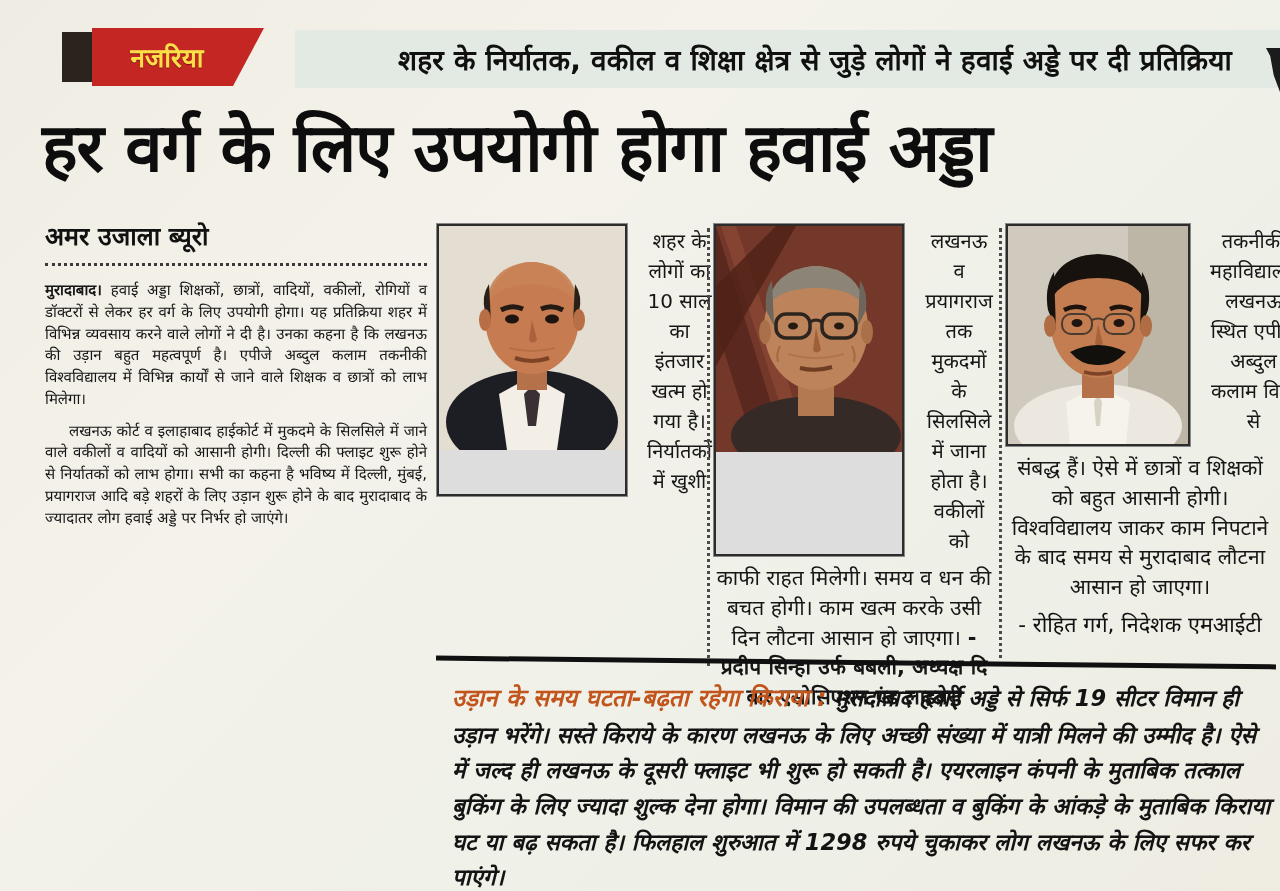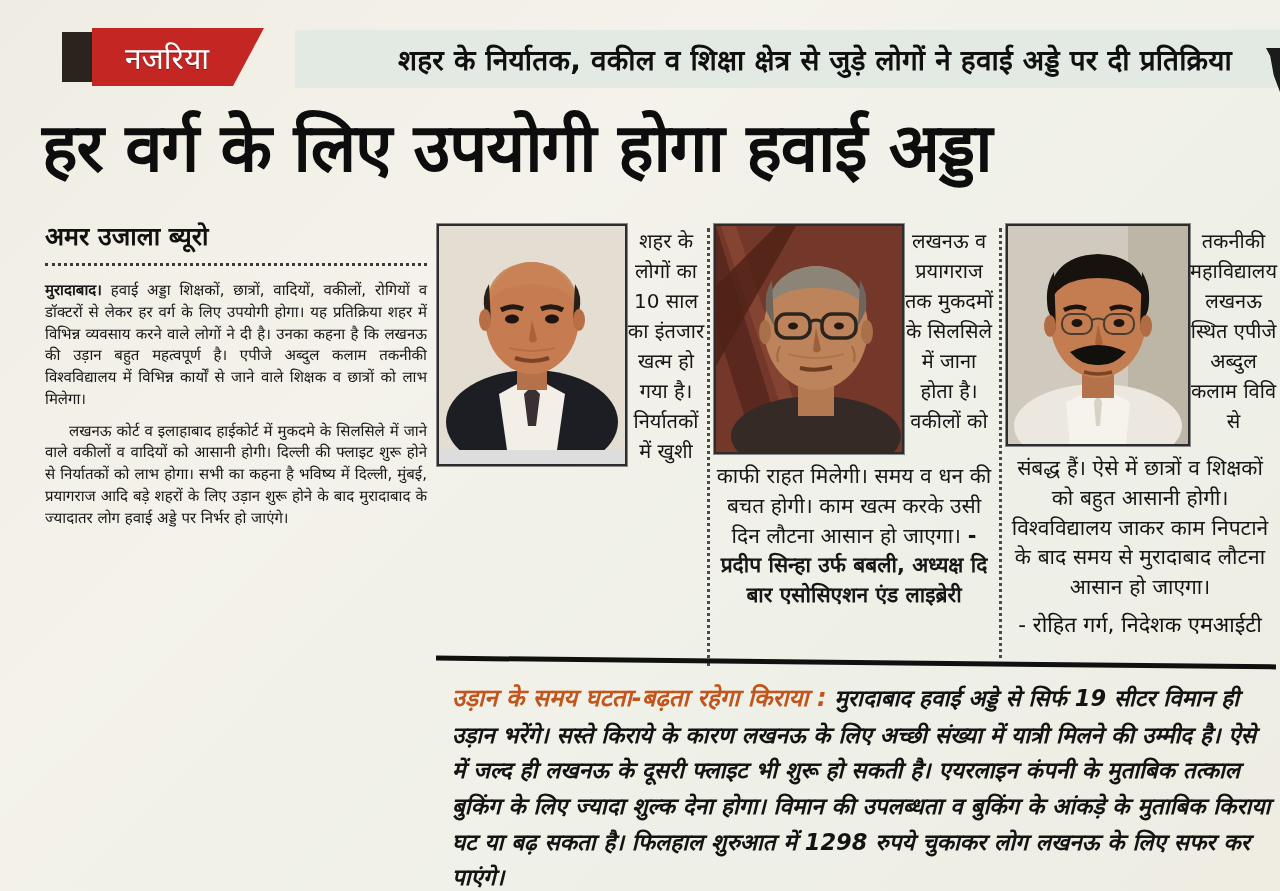--- a/index.html
+++ b/index.html
@@ -18,21 +18,21 @@
   
   .badge-wrap{position:absolute;left:62px;top:28px;width:210px;height:58px;}
   .badge-black{position:absolute;left:0;top:4px;width:38px;height:50px;background:#2b241e;}
   .badge-red{
     position:absolute;left:30px;top:0;width:172px;height:58px;
     background:#c42723;
     clip-path:polygon(0 0,100% 0,82% 100%,0 100%);
     display:flex;align-items:center;justify-content:center;
   }
   .badge-red span{
-    color:#ffffff;font-weight:normal;font-size:30px;padding-right:22px;
+    color:#fde047;font-weight:bold;font-size:26px;padding-right:22px;
     text-shadow:0 1px 0 #7a1512;
   }
   .strapline-band{
     position:absolute;left:295px;top:30px;width:1040px;height:58px;
     background:#e2eae3;
     display:flex;align-items:center;justify-content:center;
   }
   .strapline-band .strap{
     font-weight:bold;font-size:28px;color:#101010;letter-spacing:0.2px;
     white-space:nowrap;
@@ -56,21 +56,21 @@
     margin:0 0 10px 0;
     font-size:15px;line-height:1.45;text-align:justify;color:#151515;
   }
   .body-para.indent{text-indent:24px;margin-top:0;}
   .dateline{font-weight:bold;}
   
   .quote-col{position:absolute;top:224px;}
   .q1{left:437px;width:268px;}
   .q2{left:714px;width:280px;}
   .q3{left:1006px;width:268px;}
-  .quote-top{display:flex;gap:0;}
+  .quote-top{display:flex;gap:20px;}
   .photo-frame{
     flex:0 0 auto;border:2px solid #2c2c2c;background:#ddd;
     box-shadow:0 0 0 1px #888;
   }
   .side-text{
     flex:1 1 auto;font-size:20px;line-height:1.5;text-align:center;
     color:#161616;padding-top:2px;
   }
   .quote-body{
     margin:8px 0 0 0;font-size:21px;line-height:1.42;text-align:center;color:#161616;

